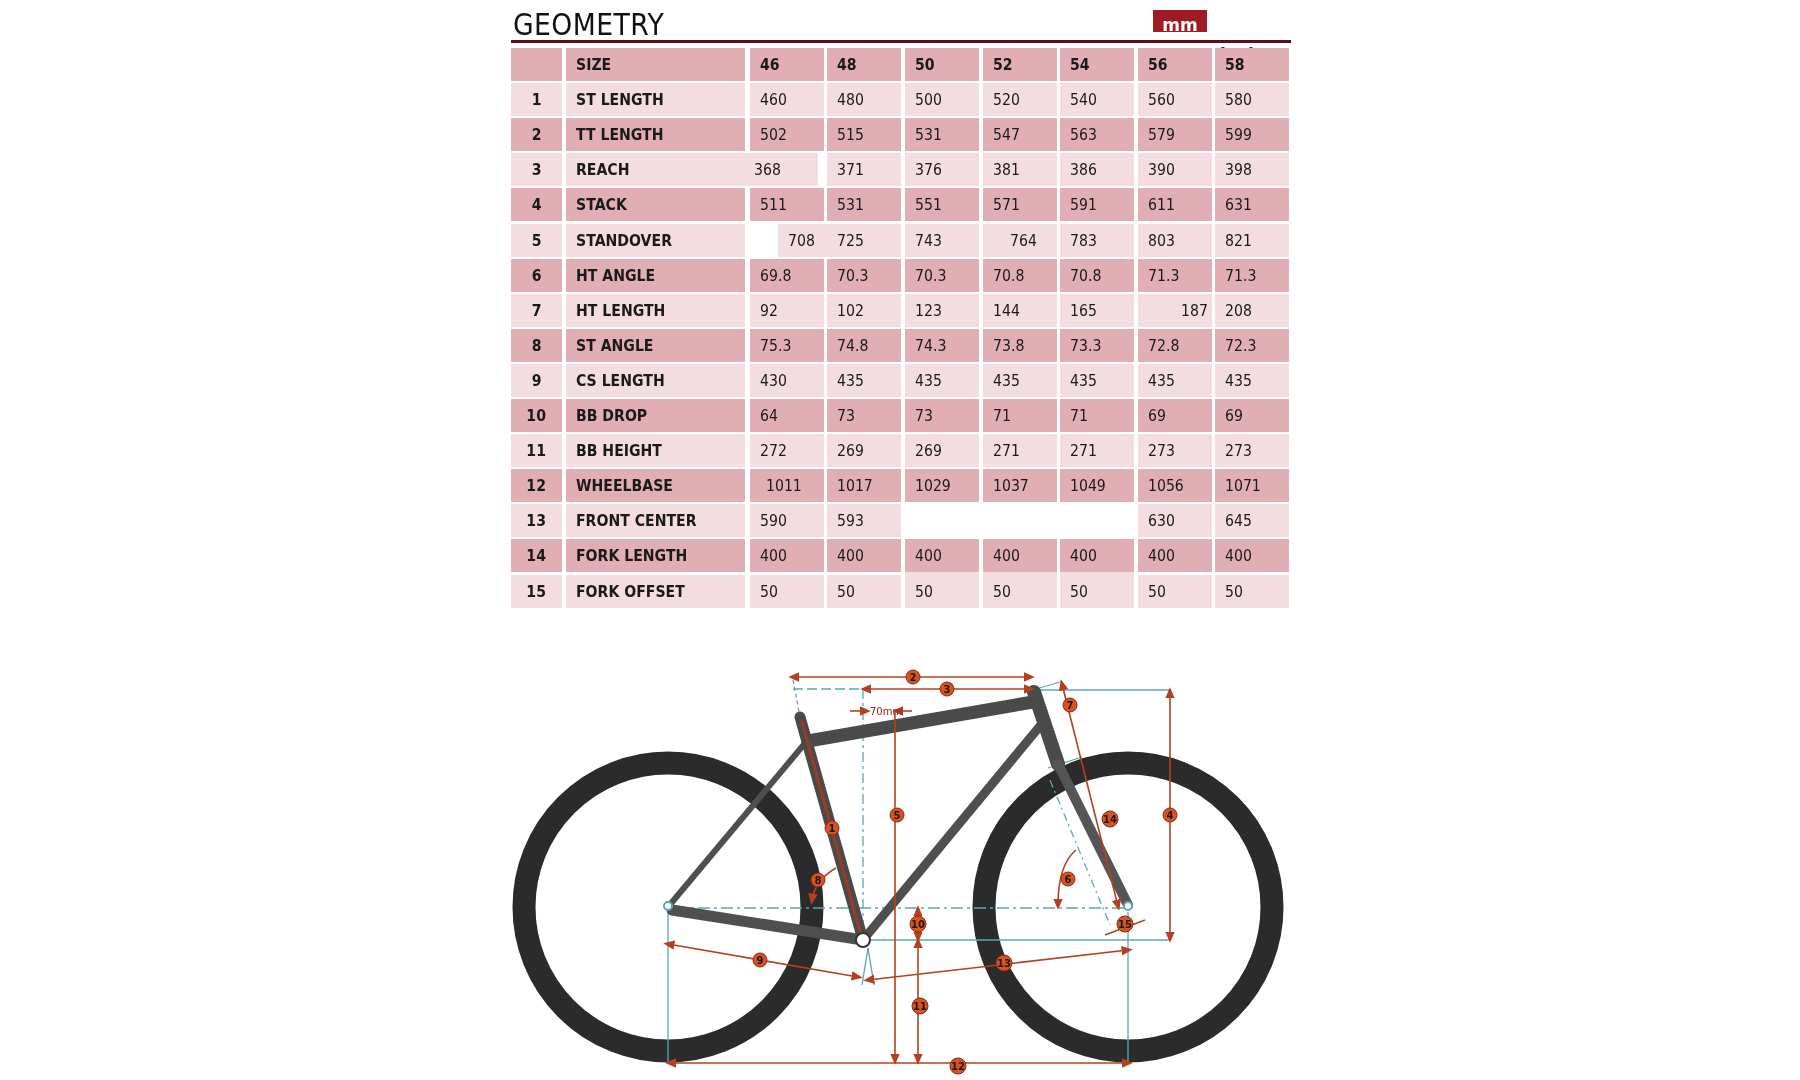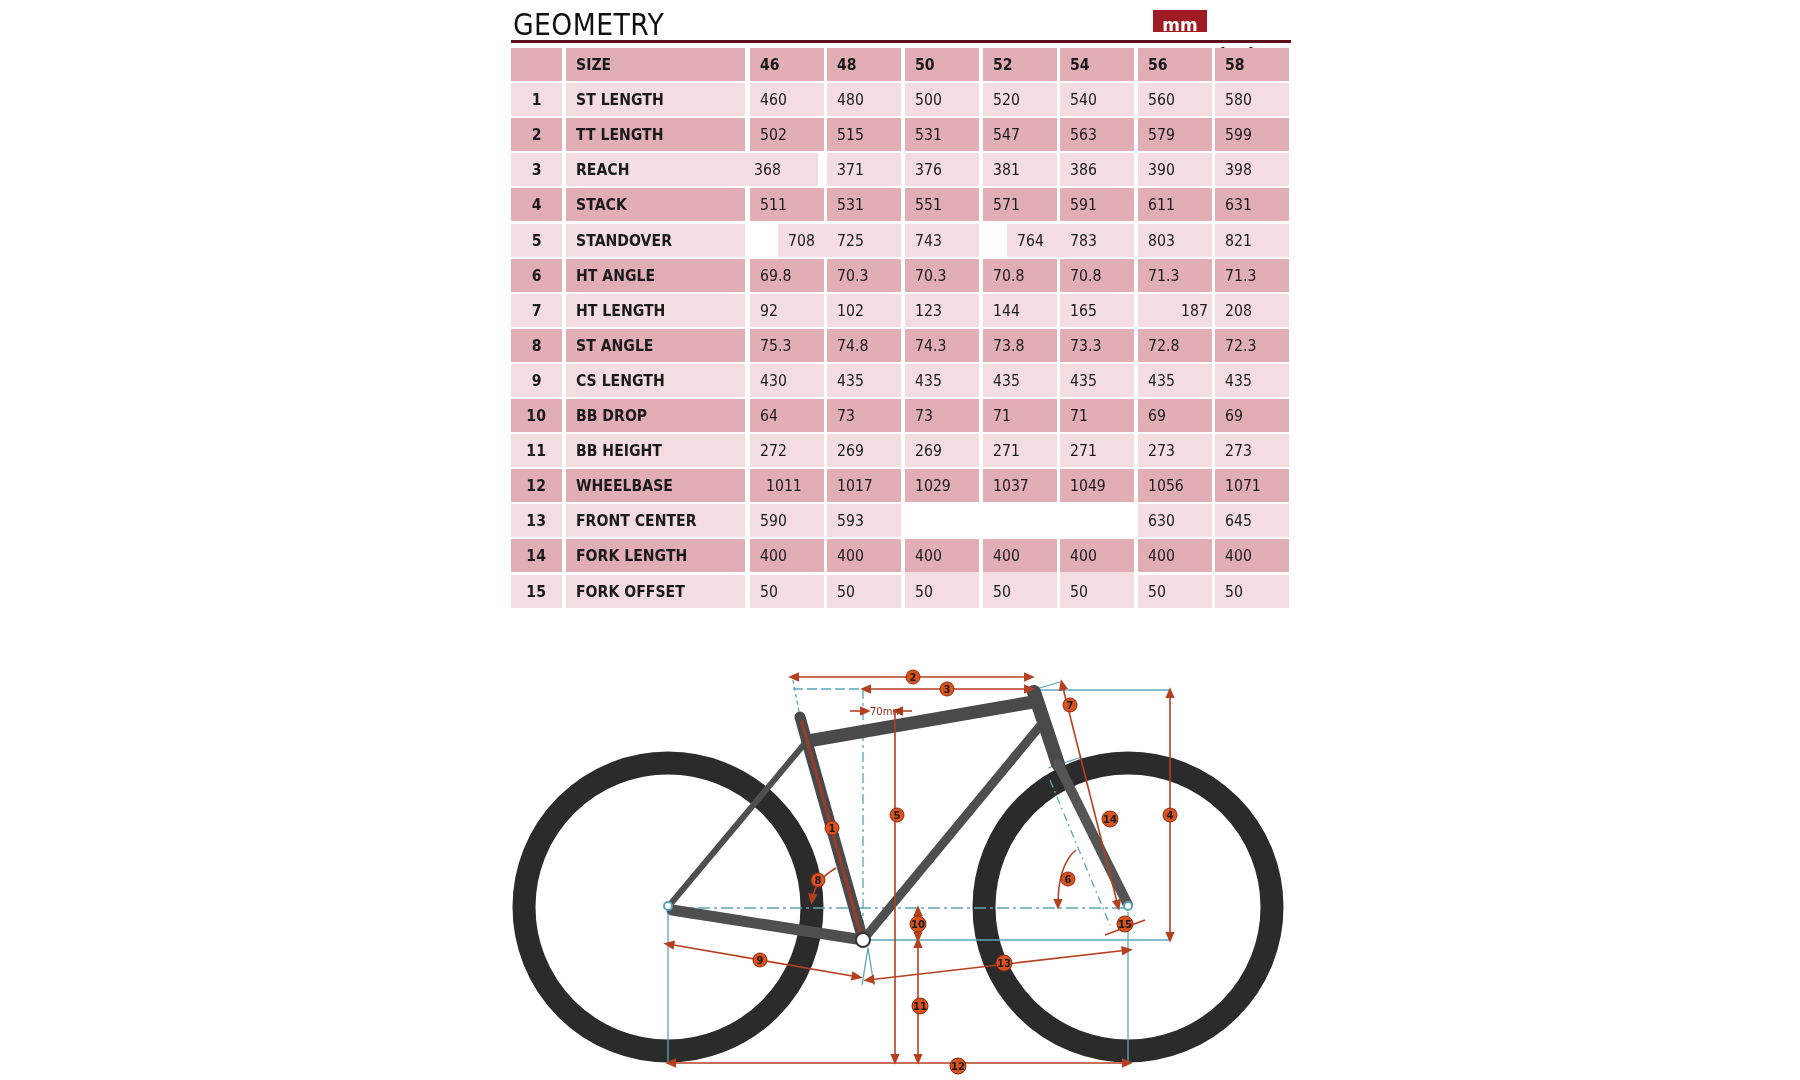--- a/index.html
+++ b/index.html
@@ -93,21 +93,21 @@
       <div class="cell c-val" style="left: 549px;"><span>591</span></div>
       <div class="cell c-val" style="left: 627px;"><span>611</span></div>
       <div class="cell c-val" style="left: 704px;"><span>631</span></div>
     </div>
     <div class="row light" style="top: 175.5px;">
       <div class="cell c-idx"><span>5</span></div>
       <div class="cell c-label"><span>STANDOVER</span></div>
       <div class="cell c-val" style="left: 239px; margin-left: 28px;"><span>708</span></div>
       <div class="cell c-val" style="left: 316px;"><span>725</span></div>
       <div class="cell c-val" style="left: 394px;"><span>743</span></div>
-      <div class="cell c-val" style="left: 496px;"><span>764</span></div>
+      <div class="cell c-val" style="left: 472px; text-align: center;"><span>764</span></div>
       <div class="cell c-val" style="left: 549px;"><span>783</span></div>
       <div class="cell c-val" style="left: 627px;"><span>803</span></div>
       <div class="cell c-val" style="left: 704px;"><span>821</span></div>
     </div>
     <div class="row dark" style="top: 210.6px;">
       <div class="cell c-idx"><span>6</span></div>
       <div class="cell c-label"><span>HT ANGLE</span></div>
       <div class="cell c-val" style="left: 239px;"><span>69.8</span></div>
       <div class="cell c-val" style="left: 316px;"><span>70.3</span></div>
       <div class="cell c-val" style="left: 394px;"><span>70.3</span></div>

